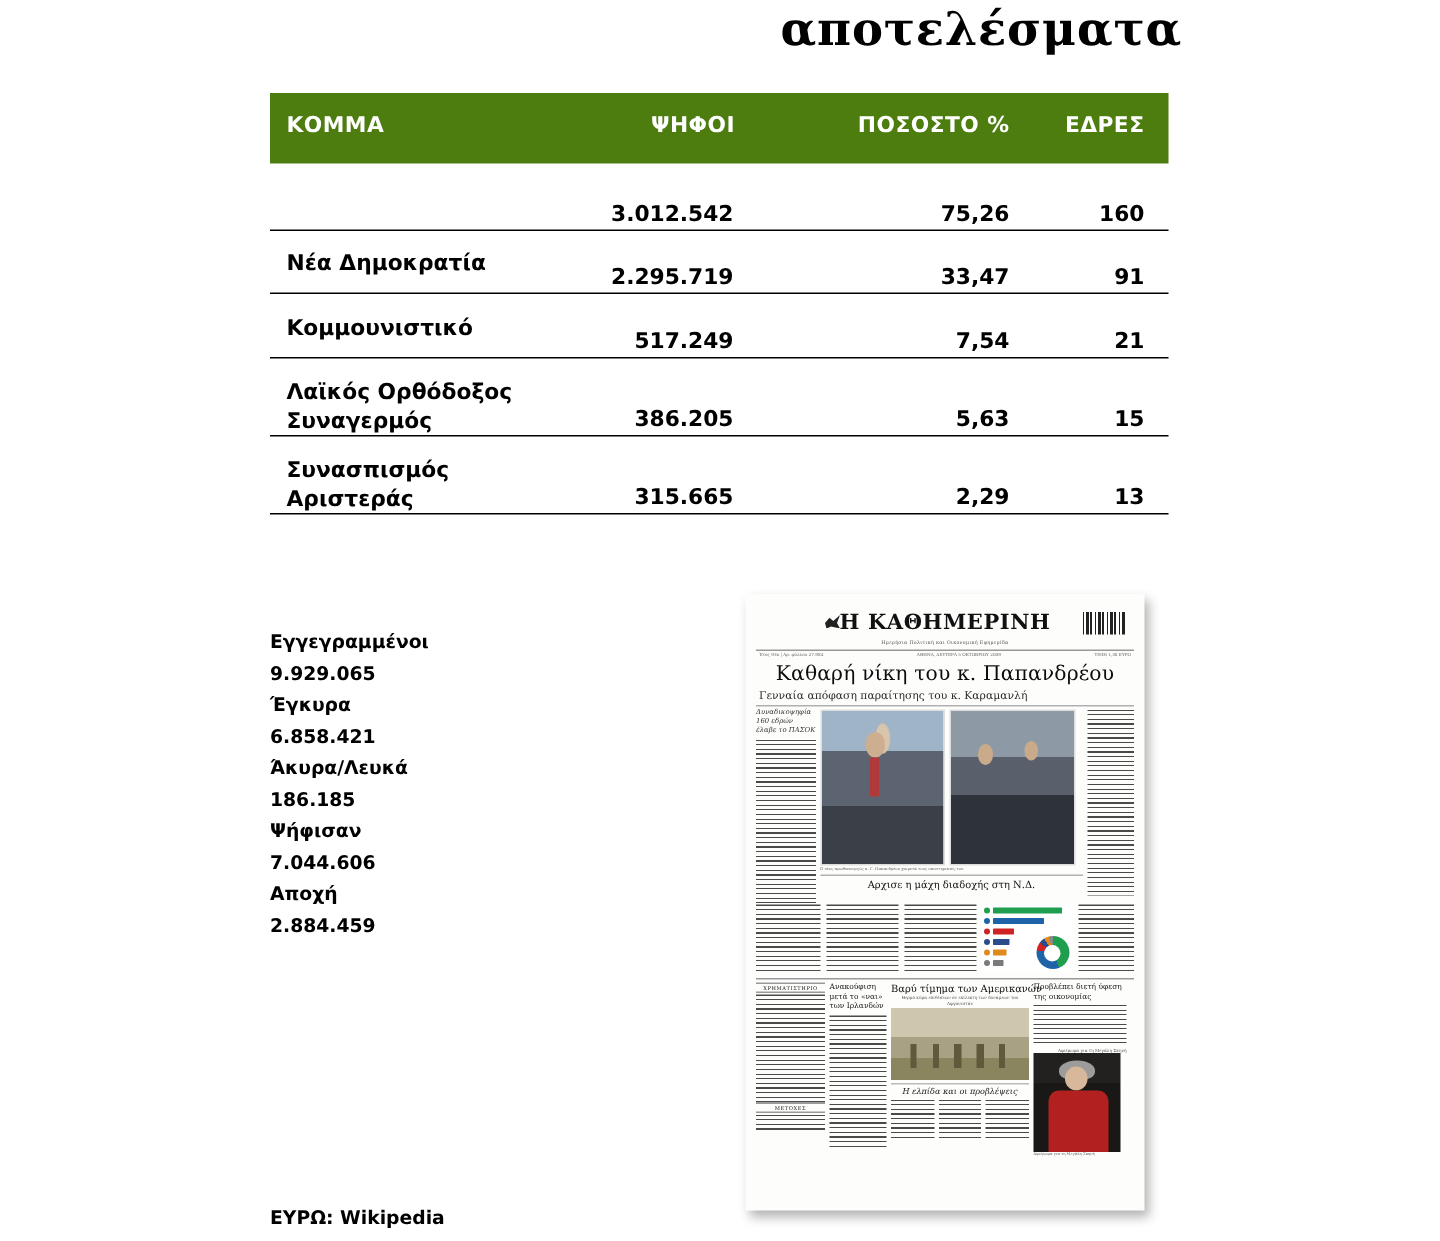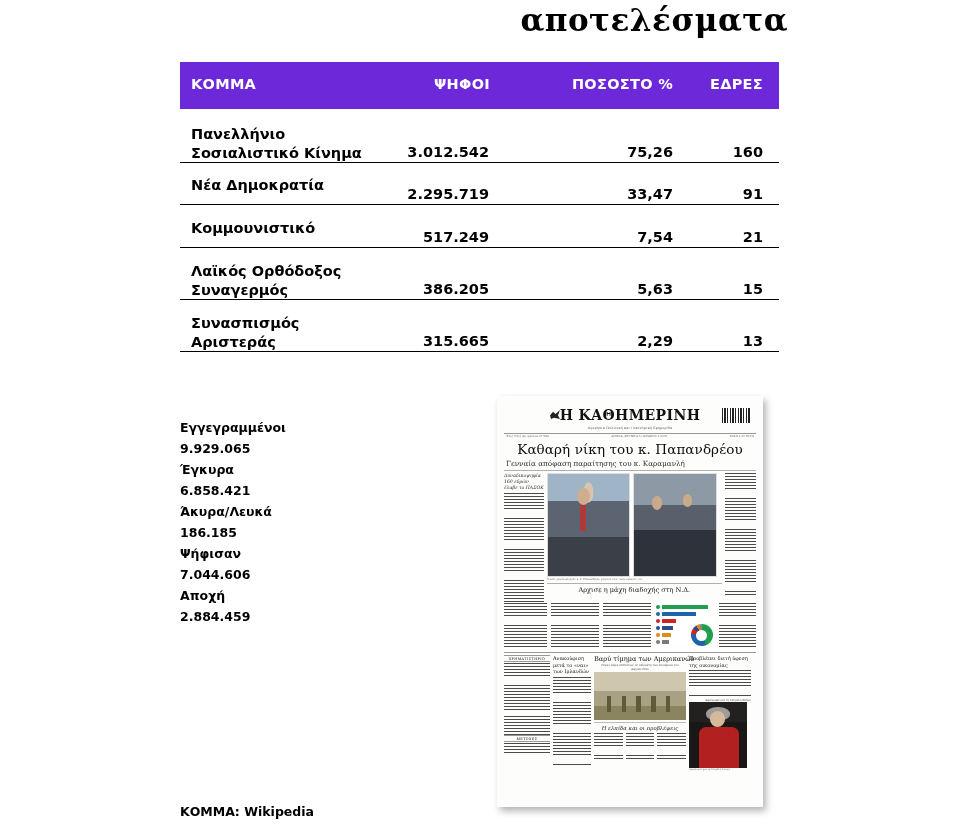--- a/index.html
+++ b/index.html
@@ -30,21 +30,21 @@
     white-space: nowrap;
   }
 
   
   .table-wrap {
     position: absolute;
     left: 180px; top: 62px;
     width: 599px;
   }
   .thead {
-    background: #6d28d9;
+    background: #4d7c0f;
     height: 47px;
     position: relative;
     width: 599px;
   }
   .thead .th {
     position: absolute;
     color: #ffffff;
     font-size: 14.5px;
     font-weight: bold;
     letter-spacing: 0.3px;
@@ -322,24 +322,20 @@
       <div class="th th-party">ΚΟΜΜΑ</div>
       <div class="th th-votes">ΨΗΦΟΙ</div>
       <div class="th th-percent">ΠΟΣΟΣΤΟ %</div>
       <div class="th th-seats">ΕΔΡΕΣ</div>
     </div>
 
     <div class="rows">
 
       <div class="row r1">
         <div class="row-inner">
-          <div class="party">
-            <span class="ln">Πανελλήνιο</span>
-            <span class="ln">Σοσιαλιστικό Κίνημα</span>
-          </div>
           <div class="cell c-votes">3.012.542</div>
           <div class="cell c-percent">75,26</div>
           <div class="cell c-seats">160</div>
         </div>
       </div>
 
       <div class="row r2">
         <div class="row-inner">
           <div class="party">
             <span class="ln">Νέα Δημοκρατία</span>
@@ -394,21 +390,21 @@
     <div class="s-label">Έγκυρα</div>
     <div class="s-value">6.858.421</div>
     <div class="s-label">Άκυρα/Λευκά</div>
     <div class="s-value">186.185</div>
     <div class="s-label">Ψήφισαν</div>
     <div class="s-value">7.044.606</div>
     <div class="s-label">Αποχή</div>
     <div class="s-value">2.884.459</div>
   </div>
 
-  <div class="source">ΚΟΜΜΑ: Wikipedia</div>
+  <div class="source">ΕΥΡΩ: Wikipedia</div>
 
   <div class="paper">
     <div class="paper-inner">
 
       <div class="masthead">
         <span class="bird"></span>
         <span class="mh-logo">Η ΚΑΘΗΜΕΡΙΝΗ</span>
         <span class="barcode"></span>
       </div>
       <div class="mh-sub">Ημερήσια Πολιτική και Οικονομική Εφημερίδα</div>

